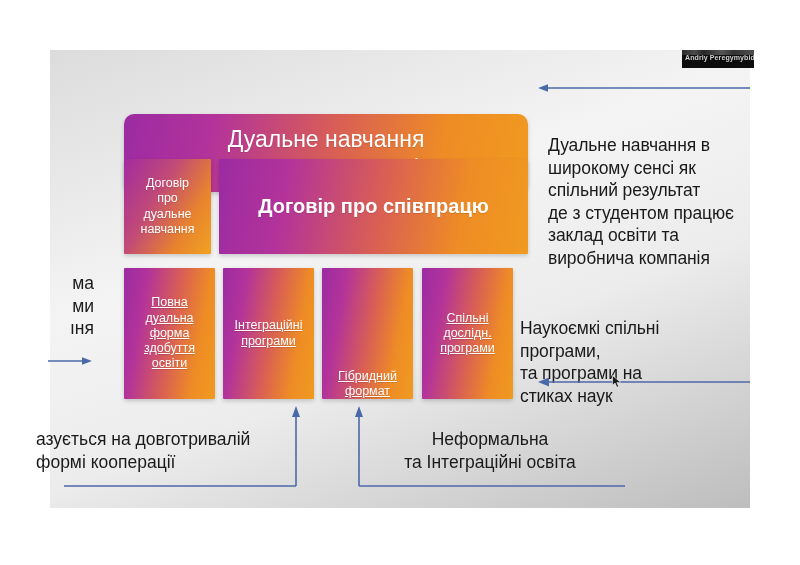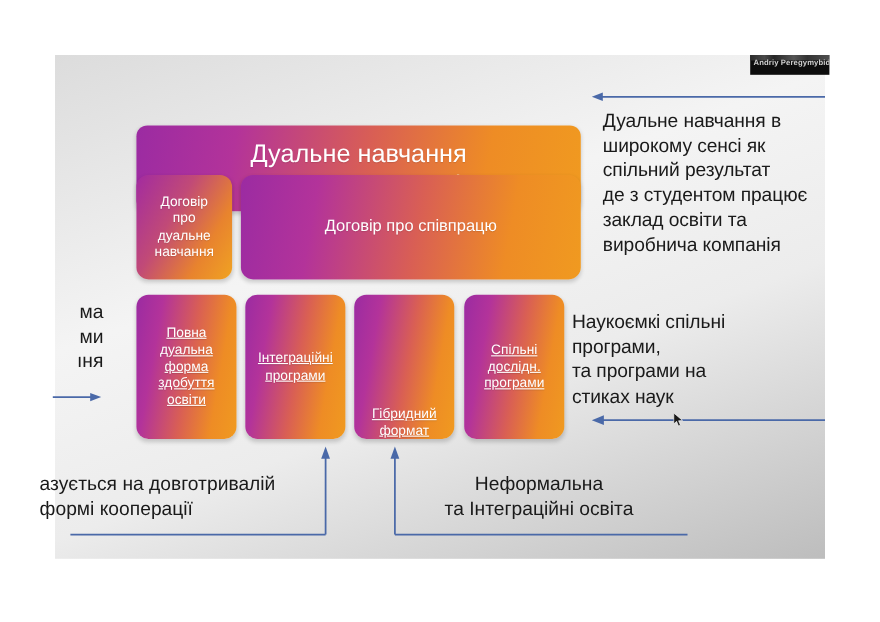--- a/index.html
+++ b/index.html
@@ -21,21 +21,21 @@
     left: 50px;
     top: 50px;
     width: 700px;
     height: 458px;
     background: linear-gradient(160deg, #dcdcdc 0%, #f4f4f4 38%, #ececec 62%, #bdbdbd 100%);
   }
 
   
   .gbox {
     position: absolute;
-    border-radius: 11px;
+    border-radius: 1px;
     background: linear-gradient(100deg, #9b2ba2 0%, #b3339a 22%, #d95f54 52%, #ee8c25 78%, #f09a20 100%);
     box-shadow: 0 2px 4px rgba(0,0,0,0.18);
     display: flex;
     align-items: center;
     justify-content: center;
     text-align: center;
     color: #ffffff;
     box-sizing: border-box;
   }
   .gbox .lbl {
@@ -53,39 +53,40 @@
 
   #box-contract-dual {
     left: 124px; top: 159px; width: 87px; height: 95px;
     background: linear-gradient(120deg, #a22ba0 0%, #c14a77 38%, #e8832e 72%, #f0a322 100%);
   }
   #box-contract-dual .lbl { font-size: 12.5px; }
 
   #box-cooperation {
     left: 219px; top: 159px; width: 309px; height: 95px;
   }
-  #box-cooperation .lbl { font-size: 15px; }
+  #box-cooperation .lbl { font-size: 20px; font-weight: bold; }
 
   .leaf {
     top: 268px; width: 91px; height: 131px;
   }
   .leaf .lbl { font-size: 12.5px; text-decoration: underline; }
   #box-leaf-1 { left: 124px; }
   #box-leaf-2 { left: 223px; }
   #box-leaf-3 { left: 322px; align-items: flex-end; }
   #box-leaf-4 { left: 422px; }
 
   
   .callout {
     position: absolute;
     color: #1a1a1a;
     font-size: 17.5px;
     line-height: 1.29;
     white-space: pre-line;
     letter-spacing: -0.1px;
+    margin-top: 36px;
   }
   #callout-top-right { left: 548px; top: 98px; width: 252px; }
   #callout-mid-right { left: 520px; top: 281px; width: 230px; }
 
   #callout-left {
     position: absolute;
     left: -6px; top: 272px; width: 100px;
     color: #1a1a1a;
     font-size: 17.5px;
     line-height: 1.29;

